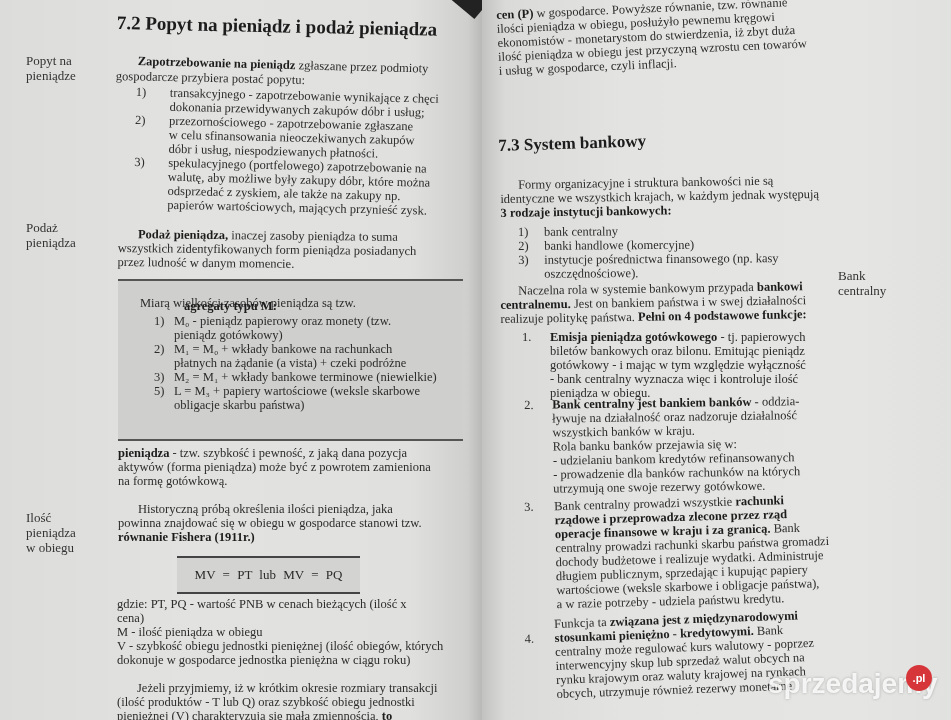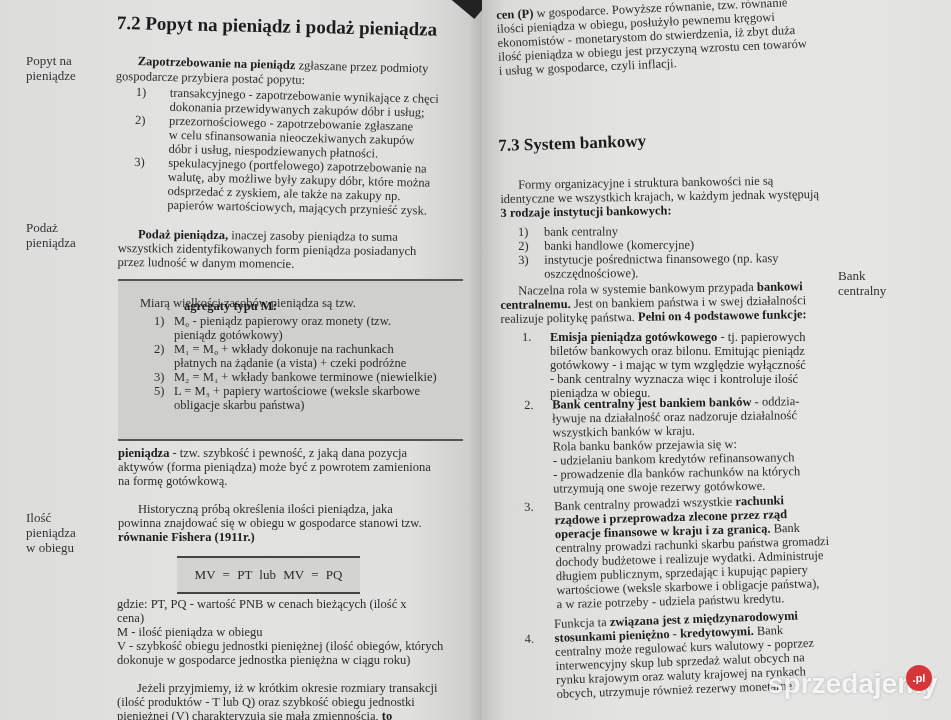--- a/index.html
+++ b/index.html
@@ -98,21 +98,21 @@
     <div><span style="display:inline-block;width:20px;"></span><span class="b">Podaż pieniądza,</span><span> inaczej zasoby pieniądza to suma</span></div>
     <div>wszystkich zidentyfikowanych form pieniądza posiadanych</div>
     <div>przez ludność w danym momencie.</div>
   </div>
 
   <div class="box">
     <div class="abs body-text" style="left:22px; top:15px;">Miarą wielkości zasobów pieniądza są tzw.</div>
     <div class="abs body-text b" style="left:22px; top:18px;margin-left:44px;">agregaty typu M:</div>
     <div class="abs body-text" style="left:36px; top:33px;">
       <div><span style="display:inline-block;width:20px;">1)</span><span>M₀ - pieniądz papierowy oraz monety (tzw.</span><br><span style="display:inline-block;width:20px;"></span><span>pieniądz gotówkowy)</span></div>
-      <div><span style="display:inline-block;width:20px;">2)</span><span>M₁ = M₀ + wkłady dokonuje na rachunkach</span><br><span style="display:inline-block;width:20px;"></span><span>płatnych na żądanie (a vista) + czeki podróżne</span></div>
+      <div><span style="display:inline-block;width:20px;">2)</span><span>M₁ = M₀ + wkłady bankowe na rachunkach</span><br><span style="display:inline-block;width:20px;"></span><span>płatnych na żądanie (a vista) + czeki podróżne</span></div>
       <div><span style="display:inline-block;width:20px;">3)</span><span>M₂ = M₁ + wkłady bankowe terminowe (niewielkie)</span></div>
       <div><span style="display:inline-block;width:20px;">5)</span><span>L = M₃ + papiery wartościowe (weksle skarbowe</span><br><span style="display:inline-block;width:20px;"></span><span>obligacje skarbu państwa)</span></div>
     </div>
   </div>
 
   <div class="abs body-text" style="left:118px; top:446px;">
     <div><span class="b">pieniądza</span><span> - tzw. szybkość i pewność, z jaką dana pozycja</span></div>
     <div>aktywów (forma pieniądza) może być z powrotem zamieniona</div>
     <div>na formę gotówkową.</div>
   </div>

